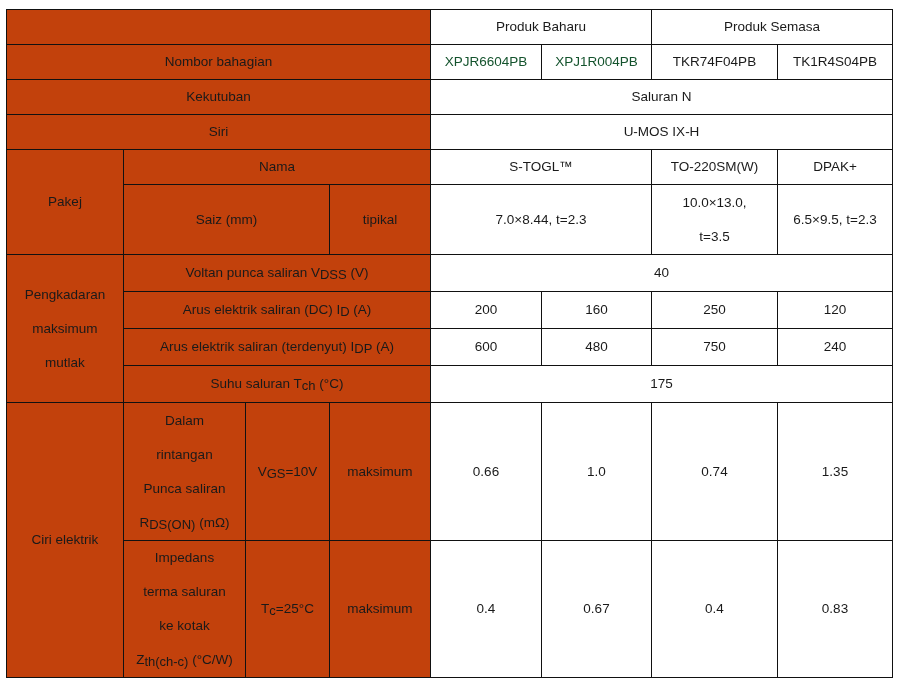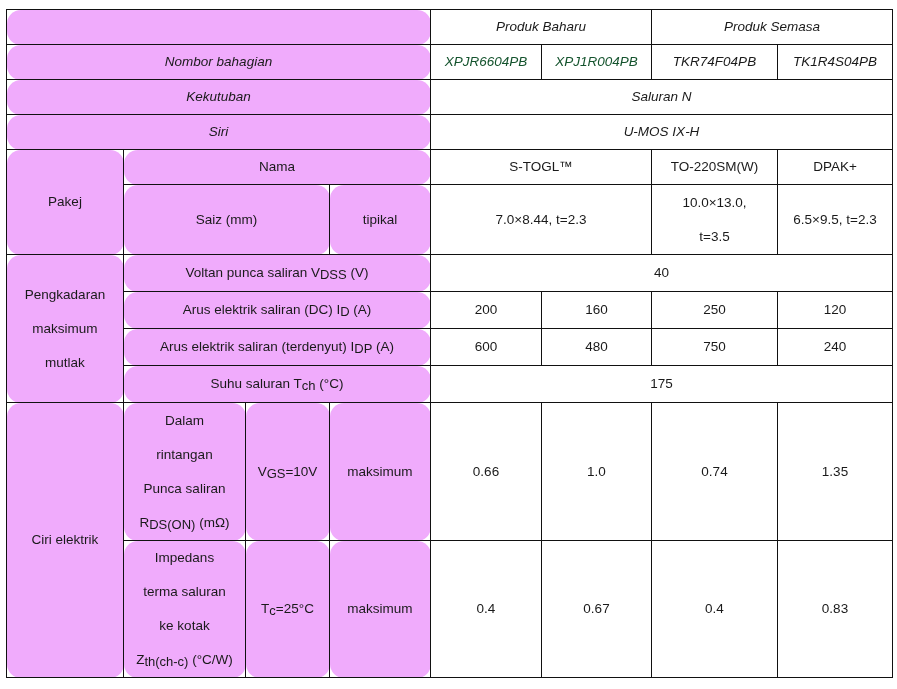--- a/index.html
+++ b/index.html
@@ -2,24 +2,24 @@
 <html><head>
 <meta charset="utf-8">
 <style>
   html, body { margin:0; padding:0; background:#ffffff; }
   body { width:897px; height:689px; position:relative; overflow:hidden;
          font-family:"Liberation Sans", "DejaVu Sans", sans-serif; color:#1a1a1a; }
   table.spec { position:absolute; left:6px; top:9px; border-collapse:collapse;
                table-layout:fixed; width:886px; font-size:13.5px; }
   table.spec td { border:1.5px solid #111; text-align:center; vertical-align:middle;
                   padding:0 4px; line-height:34px; }
-  td.hd { background:#f0abfc;border-radius:14px; }
+  td.hd { background:#c2410c; }
   .link { color:#14532d; }
   sub { font-size:13px; vertical-align:-2px; line-height:0; }
-  td.pt { vertical-align:bottom;font-style:italic; }
+  td.pt { vertical-align:bottom; }
 </style>
 </head>
 <body>
 
 <table class="spec">
   <colgroup>
     <col style="width:117px">
       <col style="width:122px">
       <col style="width:84px">
       <col style="width:101px">

